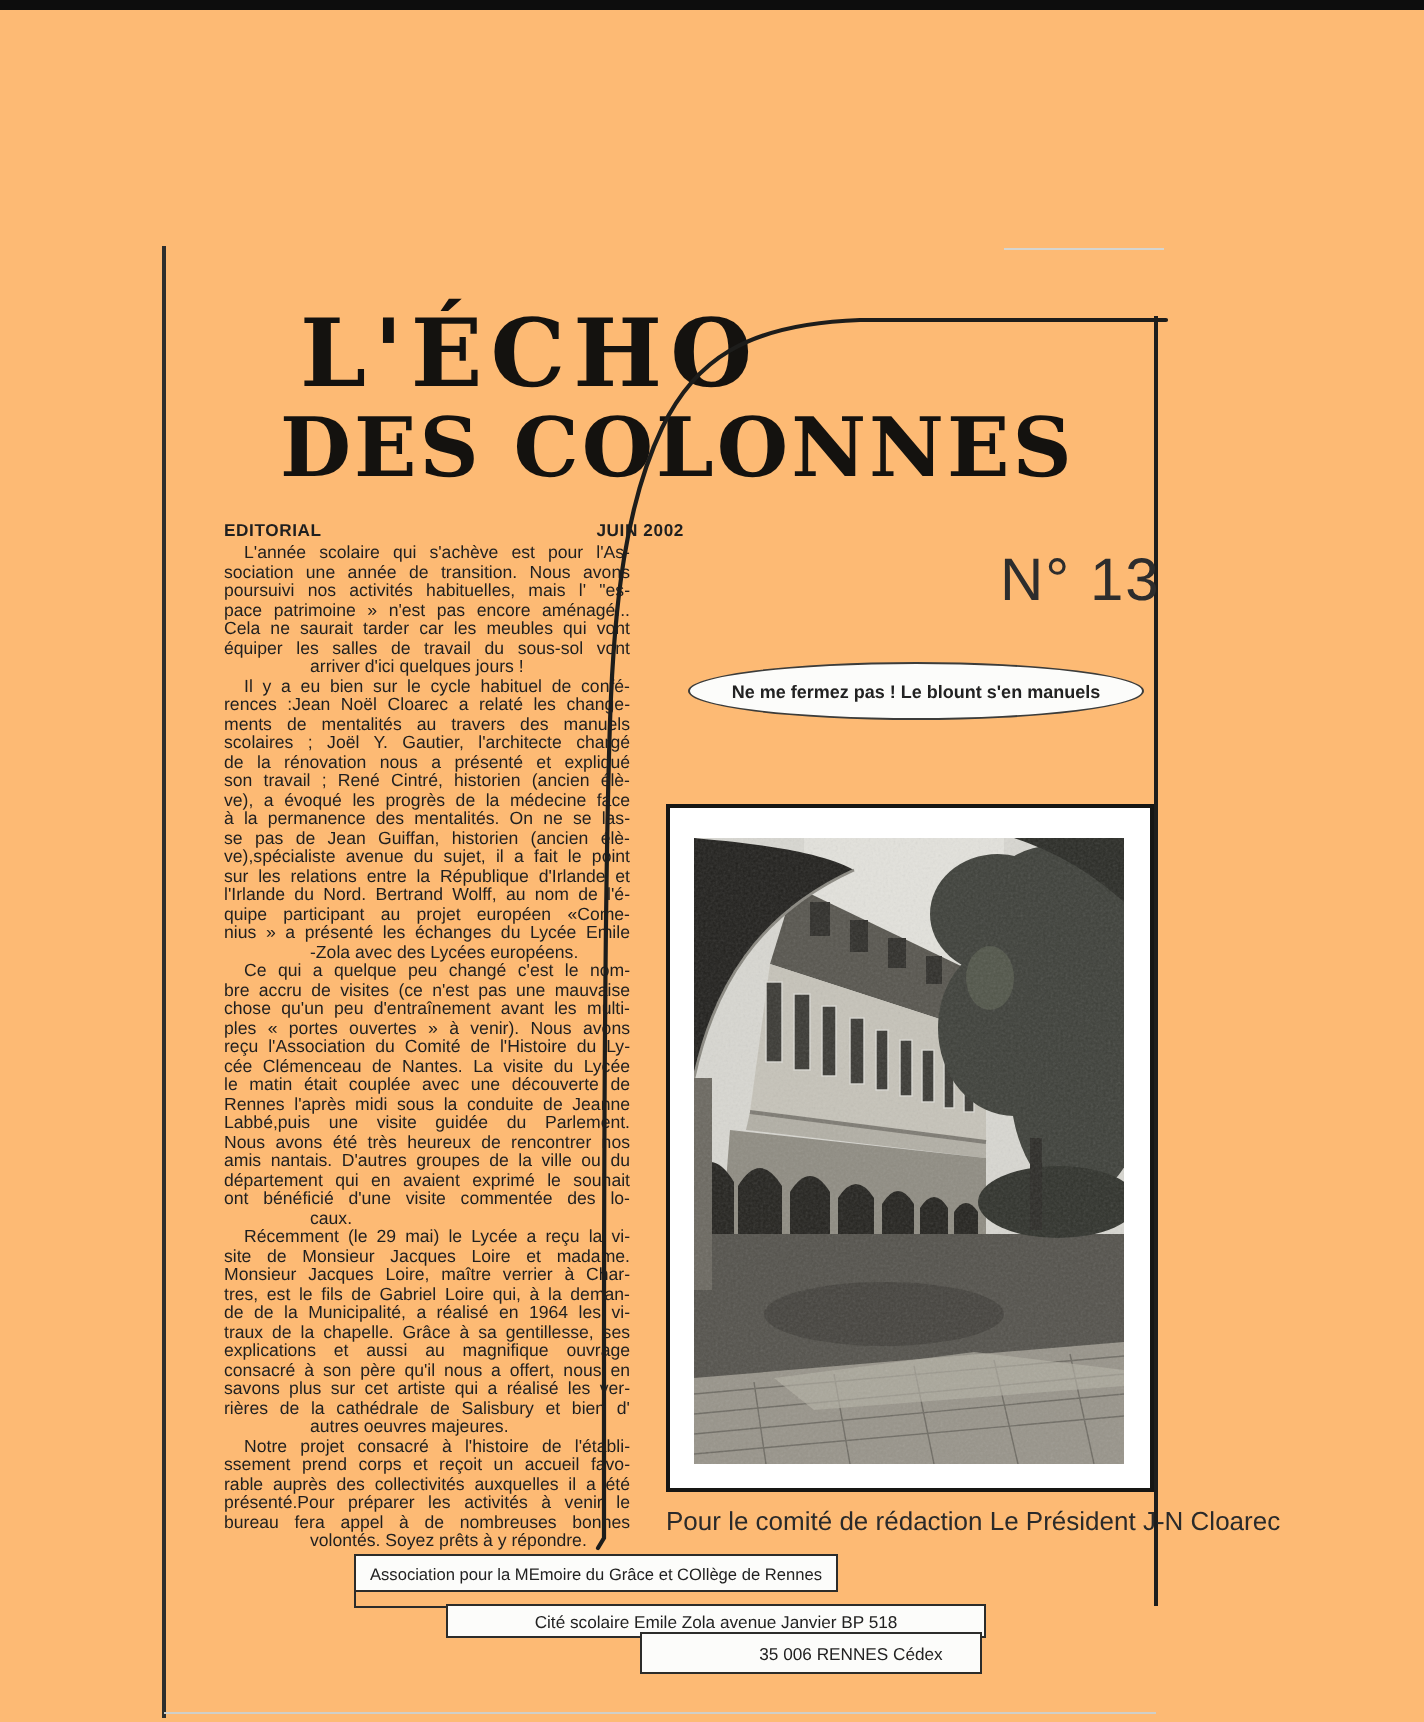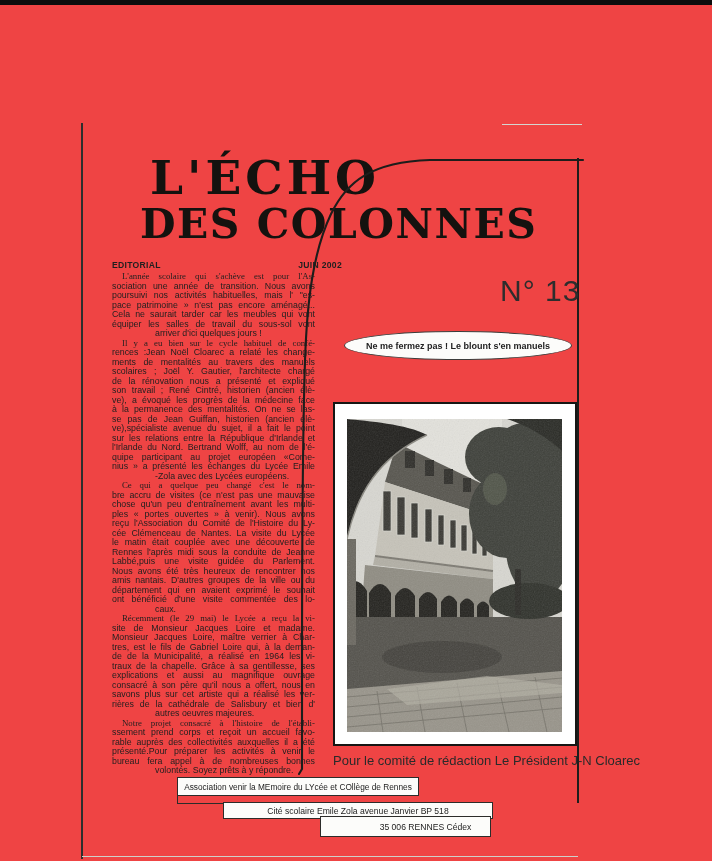--- a/index.html
+++ b/index.html
@@ -1,18 +1,18 @@
 <!DOCTYPE html>
 <html><head>
 <meta charset="utf-8">
 <style>
   html,body { margin:0; padding:0; background:#e8e8e6; }
   #stage {
     position:relative; width:712px; height:861px; overflow:hidden;
-    background:#ef4444; font-family:"Liberation Sans", sans-serif;
+    background:#fdba74; font-family:"Liberation Sans", sans-serif;
     -webkit-font-smoothing:antialiased;
   }
   .abs { position:absolute; }
   
   #top-black-bar { left:0; top:0; width:712px; height:5px; background:#0d0d0d; }
   #left-border   { left:81px;  top:123px; width:2px; height:736px; background:#2e2e2c; }
   #right-border  { left:577px; top:158px; width:2px; height:645px; background:#1e1e1c; }
   #fold-line     { left:502px; top:124px; width:80px; height:1px; background:#d5d5d0; }
   #bottom-line   { left:82px;  top:856px; width:496px; height:1px; background:#cfcfc9; }
 
@@ -34,21 +34,21 @@
   
   #editorial { left:112px; top:260px; width:233px; color:#1f1f1f; }
   #editorial-header {
     display:flex; justify-content:space-between; width:230px;
     font-size:8.6px; font-weight:bold; letter-spacing:0.3px; margin-bottom:2px;
   }
   #editorial-paragraphs { width:203px; font-size:8.8px; line-height:9.5px; }
   .para { margin:0; }
   .jline { text-align:justify; text-align-last:justify; white-space:nowrap; }
   .jline.last { text-align-last:left;margin-left:43px; }
-  .jline.first { padding-left:10px;font-family:Liberation Serif, serif; }
+  .jline.first { padding-left:10px; }
 
   
   #banner-ellipse {
     left:344px; top:331px; width:226px; height:27px;
     border:1.2px solid #3c3c3a; border-radius:50%;
     display:flex; align-items:center; justify-content:center;
     font-size:9px; font-weight:bold; color:#222; white-space:nowrap;
     background:#fcfcfa;
   }
 
@@ -250,21 +250,21 @@
       <path d="M0 120 C10 74 32 38 80 16" stroke="#8a8880" stroke-width="1.4" fill="none"></path>
       <path d="M160 0 L215 0 L215 32 C196 15 178 6 160 0 Z" fill="#2a2b26"></path>
       <rect x="0" y="120" width="9" height="106" fill="#6b6860"></rect>
 
       <rect x="0" y="0" width="215" height="313" filter="url(#grain)" opacity="0.16"></rect>
     </svg>
   </div>
   <div class="abs" id="photo-caption">Pour le comité de rédaction Le  Président  J-N  Cloarec</div>
 
   <div class="abs fbox" id="footer-box-1">
-    <span>Association venir la MEmoire du LYcée et COllège de Rennes</span>
+    <span>Association pour la MEmoire du Grâce et COllège de Rennes</span>
   </div>
   <div class="abs" id="footer-connector"></div>
   <div class="abs fbox" id="footer-box-2">
     <span>Cité scolaire Emile Zola avenue Janvier BP 518</span>
   </div>
   <div class="abs fbox" id="footer-box-3">
     <span>35 006  RENNES Cédex</span>
   </div>
 
 </div>

